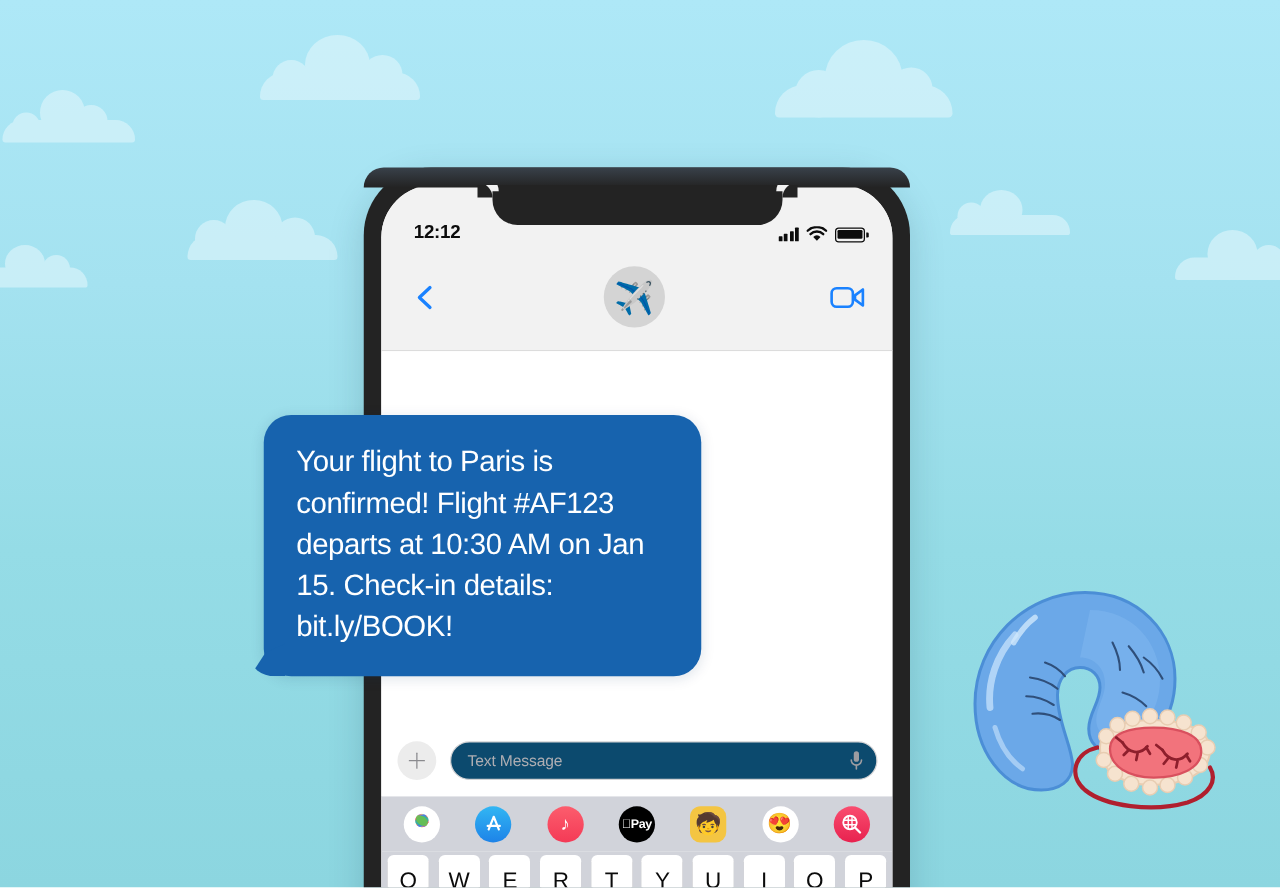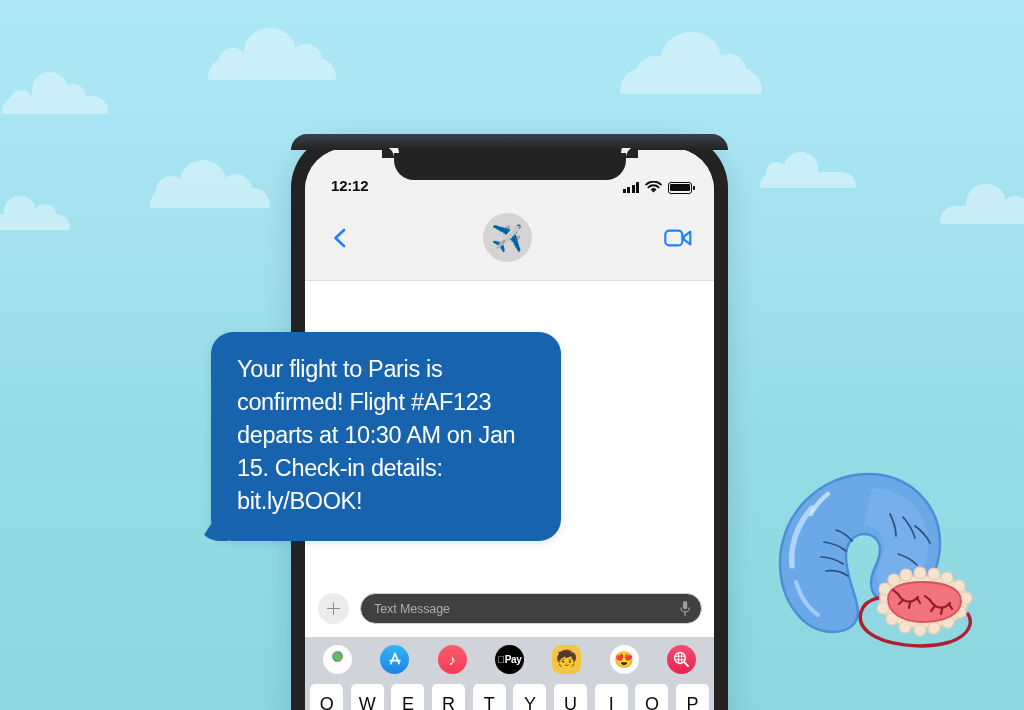--- a/index.html
+++ b/index.html
@@ -141,21 +141,21 @@
     position: relative; display: block; width: 13px; height: 1.8px;
     background: #8a8a8e; border-radius: 1px;
   }
   #plus-button span::after{
     content:""; position:absolute; left:5.6px; top:-5.6px;
     width:1.8px; height:13px; background:#8a8a8e; border-radius:1px;
   }
   #text-field {
     flex: 1; height: 31px; border: 1px solid #d2d2d4;
     border-radius: 16px; display: flex; align-items: center;
-    padding: 0 10px 0 13px; background: #404040; gap: 36px;
+    padding: 0 10px 0 13px; background: #0c4a6e; gap: 36px;
   }
   #text-field-placeholder {
     flex: 1; font-size: 12.5px; color: #adadb2; letter-spacing: -.1px;
   }
   #mic-icon { width: 12px; height: 17px; flex: none; }
 
   
   #app-drawer {
     height: 44px; background: #d1d3da;
     display: flex; align-items: center; justify-content: space-between;

